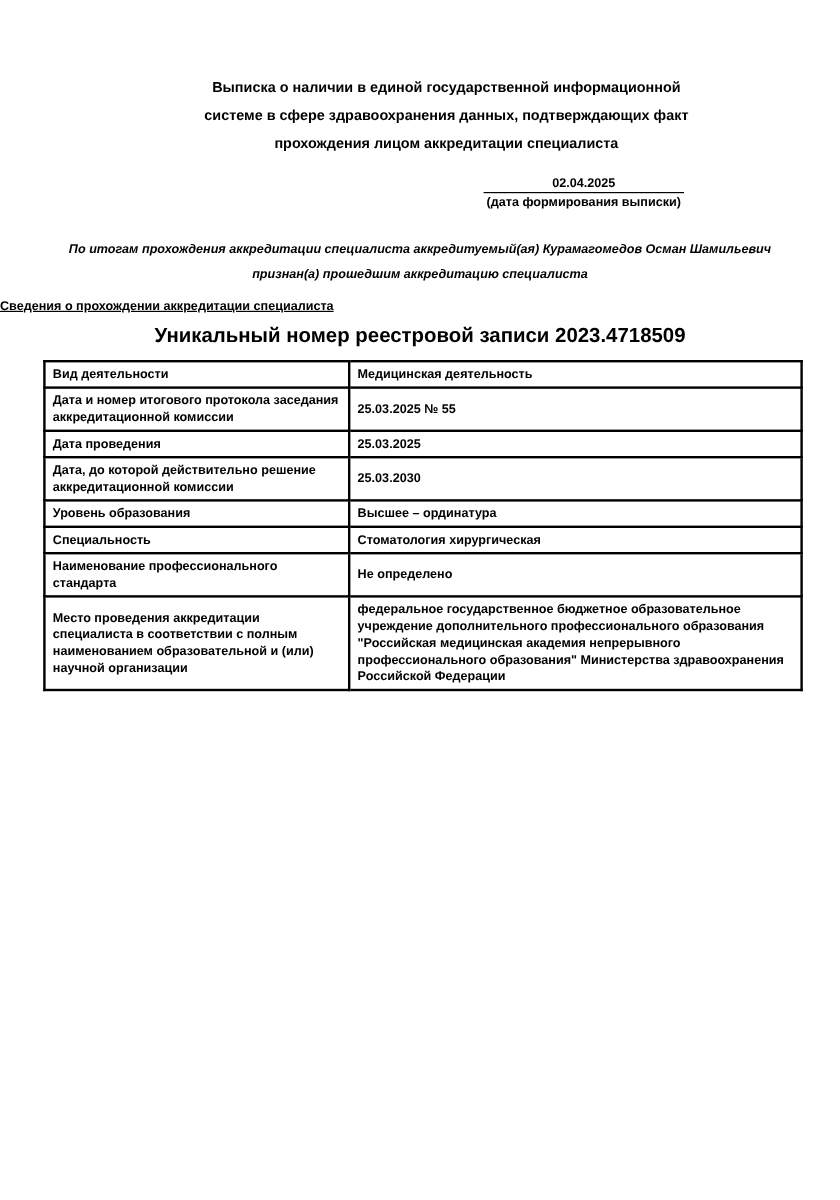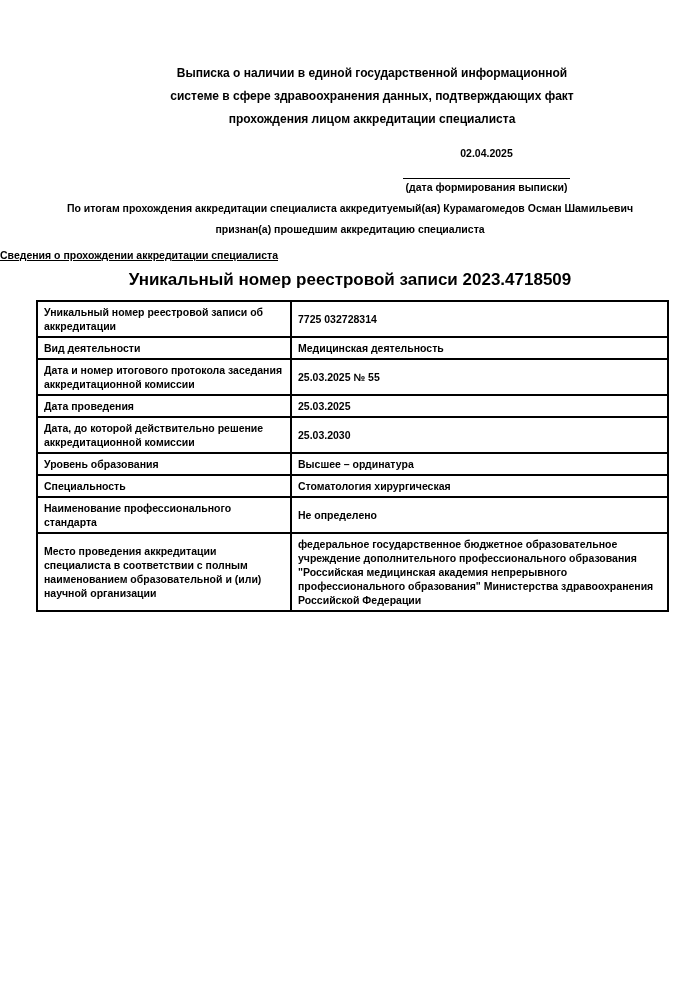--- a/index.html
+++ b/index.html
@@ -27,35 +27,36 @@
   }
   .date-block {
     position: absolute;
     top: 147px; left: 403px; width: 167px;
     text-align: center;
     font-size: 10.5px;
     line-height: 13px;
   }
   .date-value {
     display: block;
-    padding-bottom: 18px;
+    padding-bottom: 0;
     border-bottom: 1.5px solid #000000;
   }
   .date-caption {
     display: block;
     padding-top: 2px;
     white-space: nowrap;
   }
   .intro {
     position: absolute;
     top: 198px; left: 20px; width: 660px;
     text-align: center;
     font-size: 10.5px;
     line-height: 21px;
     white-space: pre-line;
+    font-style: italic;
   }
   .section-heading {
     position: absolute;
     top: 249px; left: 0; width: 696px;
     font-size: 10.5px;
     text-decoration: underline;
   }
   .registry-heading {
     position: absolute;
     top: 270px; left: 0; width: 700px;
@@ -101,25 +102,20 @@
 
   <div class="registry-heading">Уникальный номер реестровой записи 2023.4718509</div>
 
   <table class="acc-table">
     <colgroup>
         <col class="col-label">
         <col class="col-value">
       </colgroup>
     <tbody>
       <tr>
-        <td>Уникальный номер реестровой записи об
-аккредитации</td>
-        <td>7725 032728314</td>
-      </tr>
-      <tr>
         <td>Вид деятельности</td>
         <td>Медицинская деятельность</td>
       </tr>
       <tr>
         <td>Дата и номер итогового протокола заседания
 аккредитационной комиссии</td>
         <td>25.03.2025 № 55</td>
       </tr>
       <tr>
         <td>Дата проведения</td>

